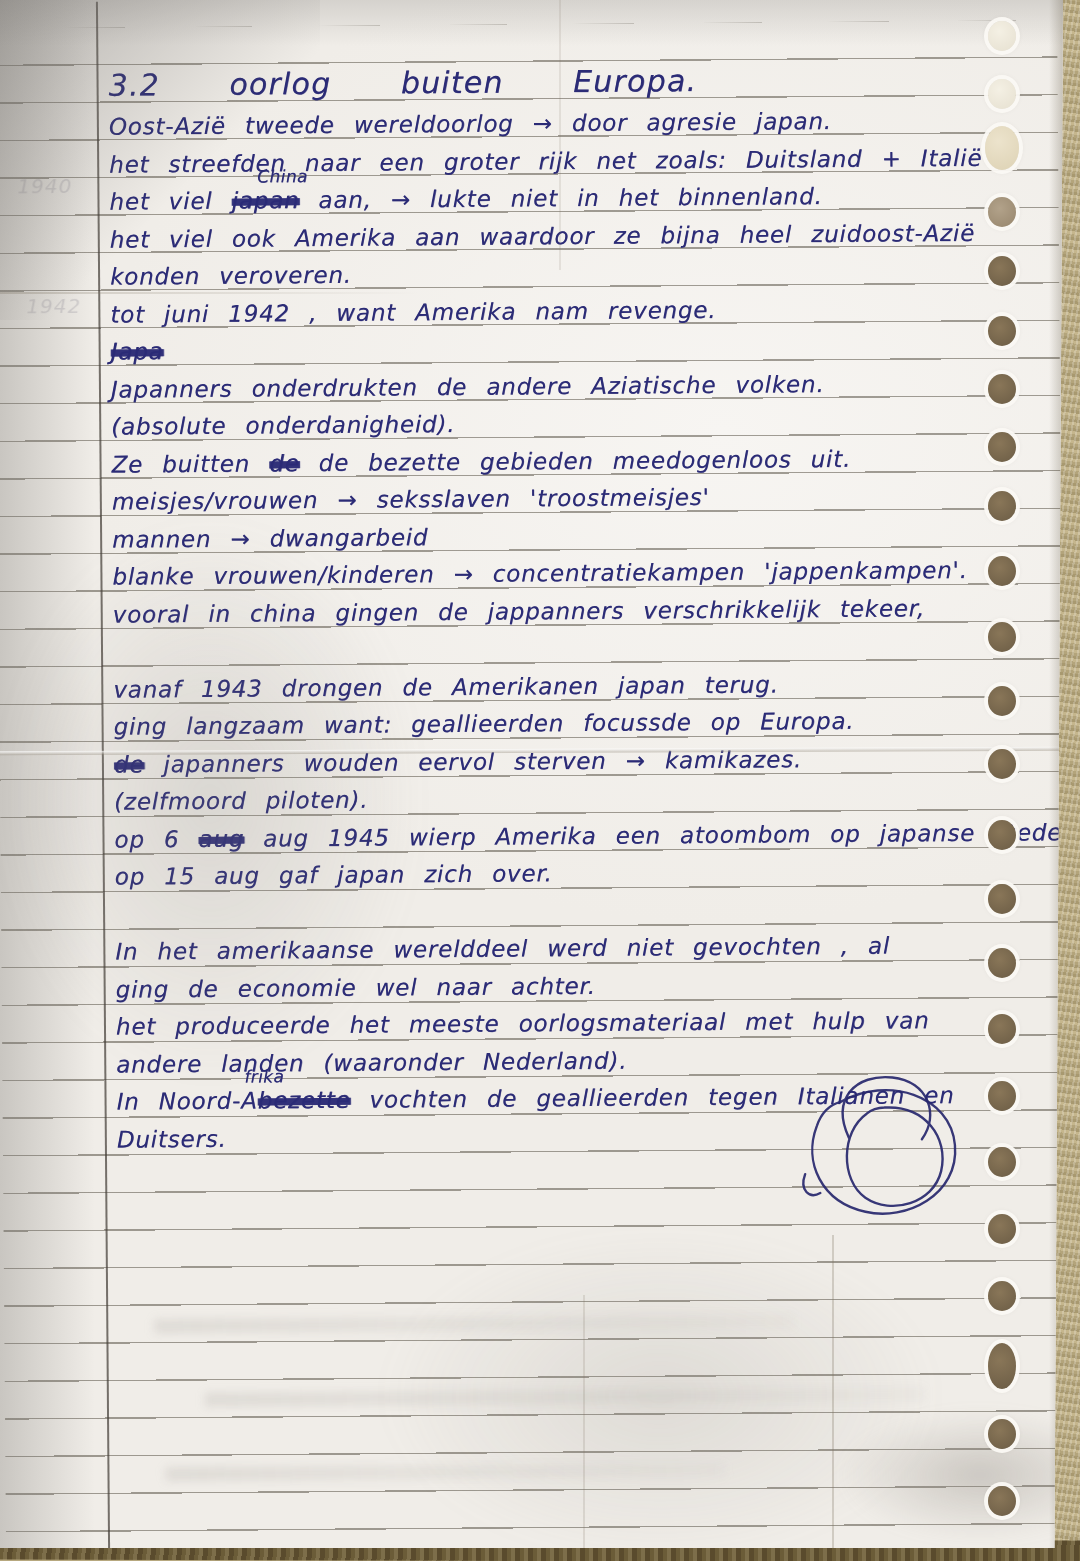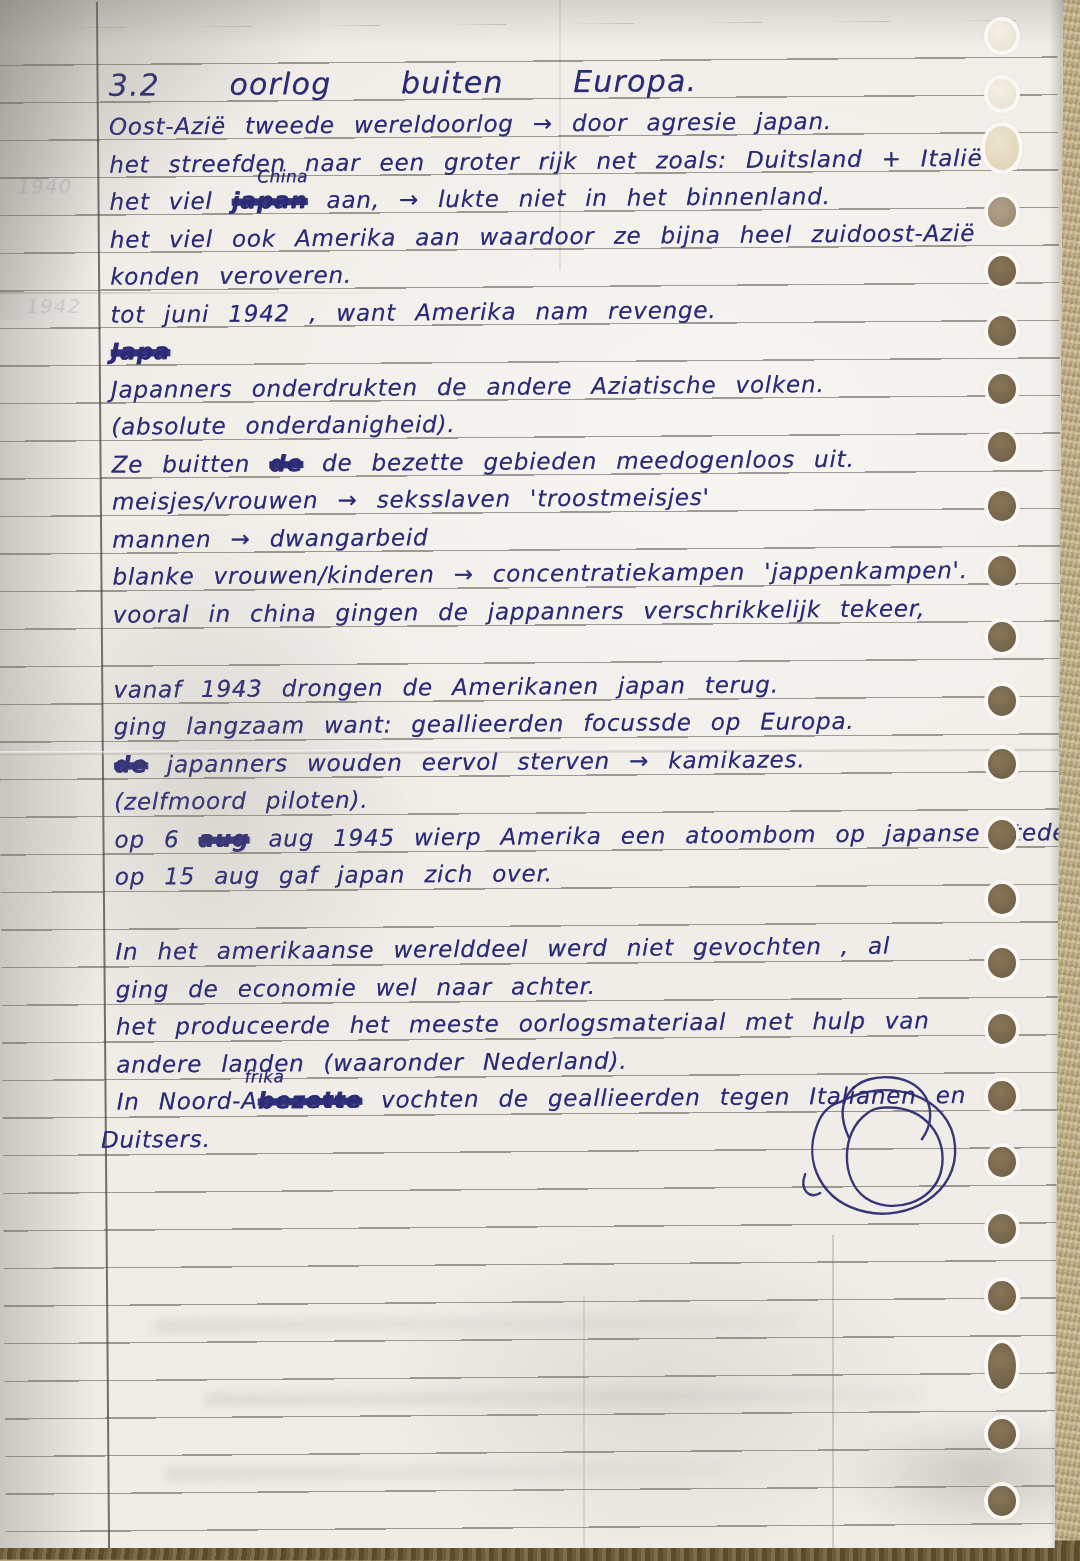--- a/index.html
+++ b/index.html
@@ -78,21 +78,20 @@
     position:absolute;white-space:pre;font-style:italic;
     font-size:23px;line-height:30px;letter-spacing:.8px;word-spacing:11px;
     color:#2b2b76;text-shadow:.3px .2px .4px rgba(43,43,118,.6);
   }
   .note-line.title{font-size:30px;line-height:37px;word-spacing:24px;letter-spacing:1.2px;}
   .scribble{
     text-decoration:line-through;
     text-decoration-thickness:7px;
     text-decoration-color:rgba(43,43,118,.82);
     text-shadow:.6px 0 .6px rgba(43,43,118,.8);
-    font-weight:bold;
   }
   .insert{
     position:absolute;top:-18px;font-size:17px;line-height:18px;
     letter-spacing:.4px;word-spacing:2px;
   }
   .ghost{
     position:absolute;font-style:italic;font-size:20px;color:rgba(110,105,125,.22);
     filter:blur(.6px);letter-spacing:1px;
   }
   .ghost-smudge{position:absolute;height:14px;filter:blur(5px);
@@ -137,21 +136,21 @@
           <div class="note-line" style="top: 710px; left: 114px;"><span>ging langzaam want: geallieerden focussde op Europa.</span></div>
           <div class="note-line" style="top: 747.5px; left: 114px;"><span class="scribble">de</span><span> japanners wouden eervol sterven → kamikazes.</span></div>
           <div class="note-line" style="top: 785px; left: 114px;"><span>(zelfmoord piloten).</span></div>
           <div class="note-line" style="top: 822.5px; left: 114px;"><span>op 6 </span><span class="scribble">aug</span><span> aug 1945 wierp Amerika een atoombom op japanse steden,</span></div>
           <div class="note-line" style="top: 860px; left: 114px;"><span>op 15 aug gaf japan zich over.</span></div>
           <div class="note-line" style="top: 935px; left: 114px;"><span>In het amerikaanse werelddeel werd niet gevochten , al</span></div>
           <div class="note-line" style="top: 972.5px; left: 114px;"><span>ging de economie wel naar achter.</span></div>
           <div class="note-line" style="top: 1010px; left: 114px;"><span>het produceerde het meeste oorlogsmateriaal met hulp van</span></div>
           <div class="note-line" style="top: 1047.5px; left: 114px;"><span>andere landen (waaronder Nederland).</span></div>
           <div class="note-line" style="top: 1085px; left: 114px;"><span>In Noord-A</span><span class="scribble">bezette</span><span> vochten de geallieerden tegen Italianen en</span><span class="insert" style="left: 128px;">frika</span></div>
-          <div class="note-line" style="top: 1122.5px; left: 98px;"><span>Duitsers.</span></div>
+          <div class="note-line" style="top: 1122.5px; left: 114px;"><span>Duitsers.</span></div>
         </div>
 
       <svg id="doodle" width="1063" height="1548" viewBox="0 0 1063 1548">
         <g fill="none" stroke="#28286e" stroke-width="2.4" stroke-linecap="round" opacity="0.92">
           <path d="M 838 1106 C 885 1080, 948 1100, 952 1150 C 956 1200, 902 1226, 862 1216 C 818 1206, 800 1166, 814 1130 C 820 1113, 830 1108, 838 1106"></path>
           <path d="M 882 1112 C 922 1110, 946 1142, 938 1176 C 930 1208, 888 1220, 862 1202 C 837 1184, 838 1136, 864 1118 C 870 1113, 876 1112, 882 1112"></path>
           <path d="M 846 1142 C 828 1102, 854 1078, 890 1082 C 926 1086, 937 1120, 919 1144"></path>
           <path d="M 802 1178 C 796 1194, 806 1203, 817 1197"></path>
         </g>
       </svg>

